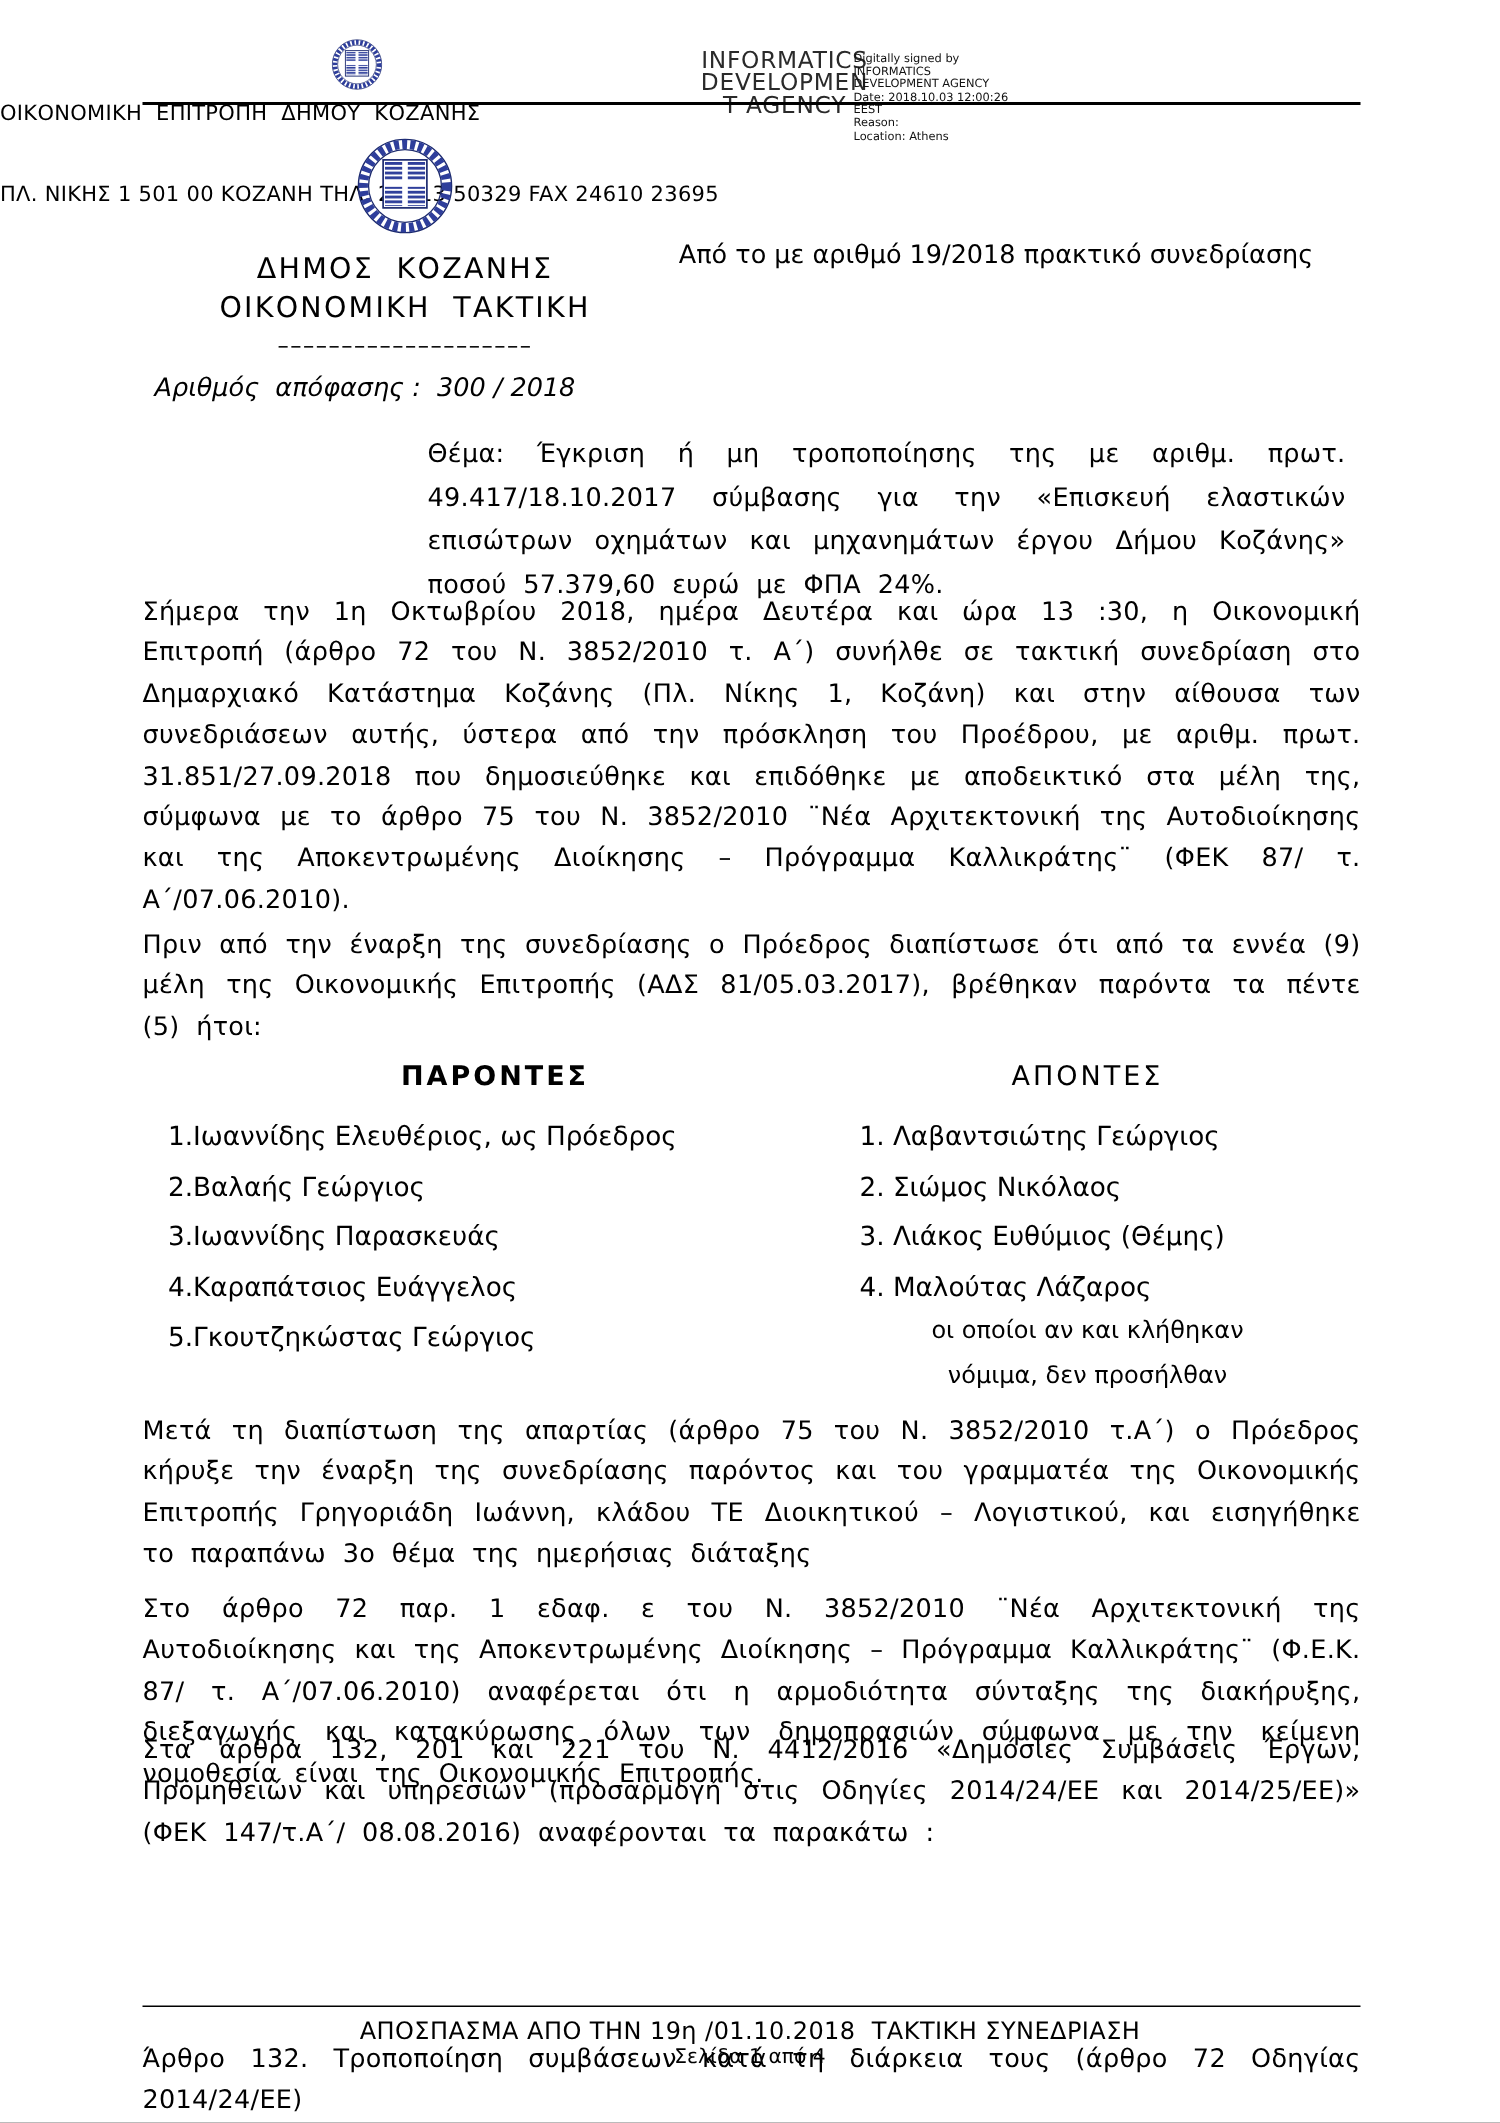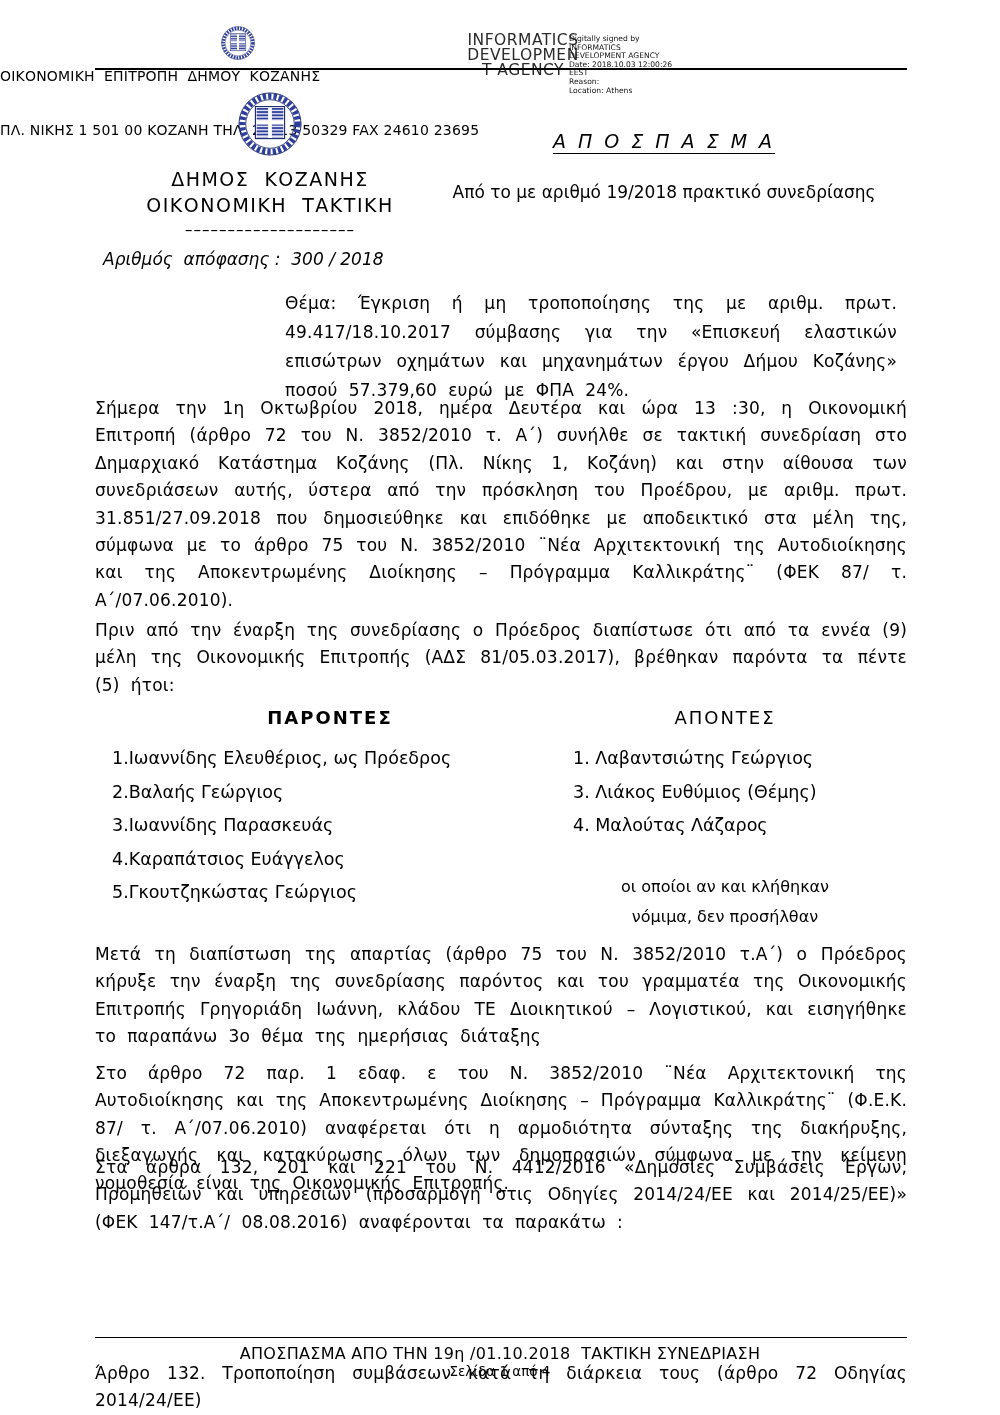--- a/index.html
+++ b/index.html
@@ -114,41 +114,41 @@
     <div class="big-emblem">
       <svg class="coat">
           <use href="#coat"></use>
         </svg>
     </div>
     <div class="muni presp">ΔΗΜΟΣ  ΚΟΖΑΝΗΣ</div>
     <div class="muni presp">ΟΙΚΟΝΟΜΙΚΗ  ΤΑΚΤΙΚΗ</div>
     <div class="dashes presp">––––––––––––––––––––</div>
   </div>
   <div class="abs title-block">
-    <div class="doc-title presp">Α Π Ο Σ Π Α Σ Μ Α</div>
     <div class="doc-subtitle">Από το με αριθμό 19/2018 πρακτικό συνεδρίασης</div>
   </div>
 
   <div class="abs decision-left presp">Αριθμός  απόφασης :  300 / 2018</div>
 
   <div class="abs subject bodytext">Θέμα: Έγκριση ή μη τροποποίησης της με αριθμ. πρωτ. 49.417/18.10.2017 σύμβασης για την «Επισκευή ελαστικών επισώτρων οχημάτων και μηχανημάτων έργου Δήμου Κοζάνης» ποσού 57.379,60 ευρώ με ΦΠΑ 24%.</div>
   <div class="abs para p1 bodytext">Σήμερα την 1η Οκτωβρίου 2018, ημέρα Δευτέρα και ώρα 13 :30, η Οικονομική Επιτροπή (άρθρο 72 του Ν. 3852/2010 τ. Α΄) συνήλθε σε τακτική συνεδρίαση στο Δημαρχιακό Κατάστημα Κοζάνης (Πλ. Νίκης 1, Κοζάνη) και στην αίθουσα των συνεδριάσεων αυτής, ύστερα από την πρόσκληση του Προέδρου, με αριθμ. πρωτ. 31.851/27.09.2018 που δημοσιεύθηκε και επιδόθηκε με αποδεικτικό στα μέλη της, σύμφωνα με το άρθρο 75 του Ν. 3852/2010 ¨Νέα Αρχιτεκτονική της Αυτοδιοίκησης και της Αποκεντρωμένης Διοίκησης – Πρόγραμμα Καλλικράτης¨ (ΦΕΚ 87/ τ. Α΄/07.06.2010).</div>
   <div class="abs para p2 bodytext">Πριν από την έναρξη της συνεδρίασης ο Πρόεδρος διαπίστωσε ότι από τα εννέα (9) μέλη της Οικονομικής Επιτροπής (ΑΔΣ 81/05.03.2017), βρέθηκαν παρόντα τα πέντε (5) ήτοι:</div>
 
   <div class="abs col-header present-header">ΠΑΡΟΝΤΕΣ</div>
   <div class="abs col-header absent-header">ΑΠΟΝΤΕΣ</div>
   <div class="abs list present-list">
     <div>1.Ιωαννίδης Ελευθέριος, ως Πρόεδρος</div>
     <div>2.Βαλαής Γεώργιος</div>
     <div>3.Ιωαννίδης Παρασκευάς</div>
     <div>4.Καραπάτσιος Ευάγγελος</div>
     <div>5.Γκουτζηκώστας Γεώργιος</div>
   </div>
   <div class="abs list absent-list">
     <div>1. Λαβαντσιώτης Γεώργιος</div>
+    <div>2. Σιώμος Νικόλαος</div>
     <div>3. Λιάκος Ευθύμιος (Θέμης)</div>
     <div>4. Μαλούτας Λάζαρος</div>
   </div>
   <div class="abs absence-note">
     <div>οι οποίοι αν και κλήθηκαν</div>
     <div>νόμιμα, δεν προσήλθαν</div>
   </div>
 
   <div class="abs para p3 bodytext">Μετά τη διαπίστωση της απαρτίας (άρθρο 75 του Ν. 3852/2010 τ.Α΄) ο Πρόεδρος κήρυξε την έναρξη της συνεδρίασης παρόντος και του γραμματέα της Οικονομικής Επιτροπής Γρηγοριάδη Ιωάννη, κλάδου ΤΕ Διοικητικού – Λογιστικού, και εισηγήθηκε το παραπάνω 3ο θέμα της ημερήσιας διάταξης</div>
   <div class="abs para p4 bodytext">Στο άρθρο 72 παρ. 1 εδαφ. ε του Ν. 3852/2010 ¨Νέα Αρχιτεκτονική της Αυτοδιοίκησης και της Αποκεντρωμένης Διοίκησης – Πρόγραμμα Καλλικράτης¨ (Φ.Ε.Κ. 87/ τ. Α΄/07.06.2010) αναφέρεται ότι η αρμοδιότητα σύνταξης της διακήρυξης, διεξαγωγής και κατακύρωσης όλων των δημοπρασιών σύμφωνα με την κείμενη νομοθεσία είναι της Οικονομικής Επιτροπής.</div>

